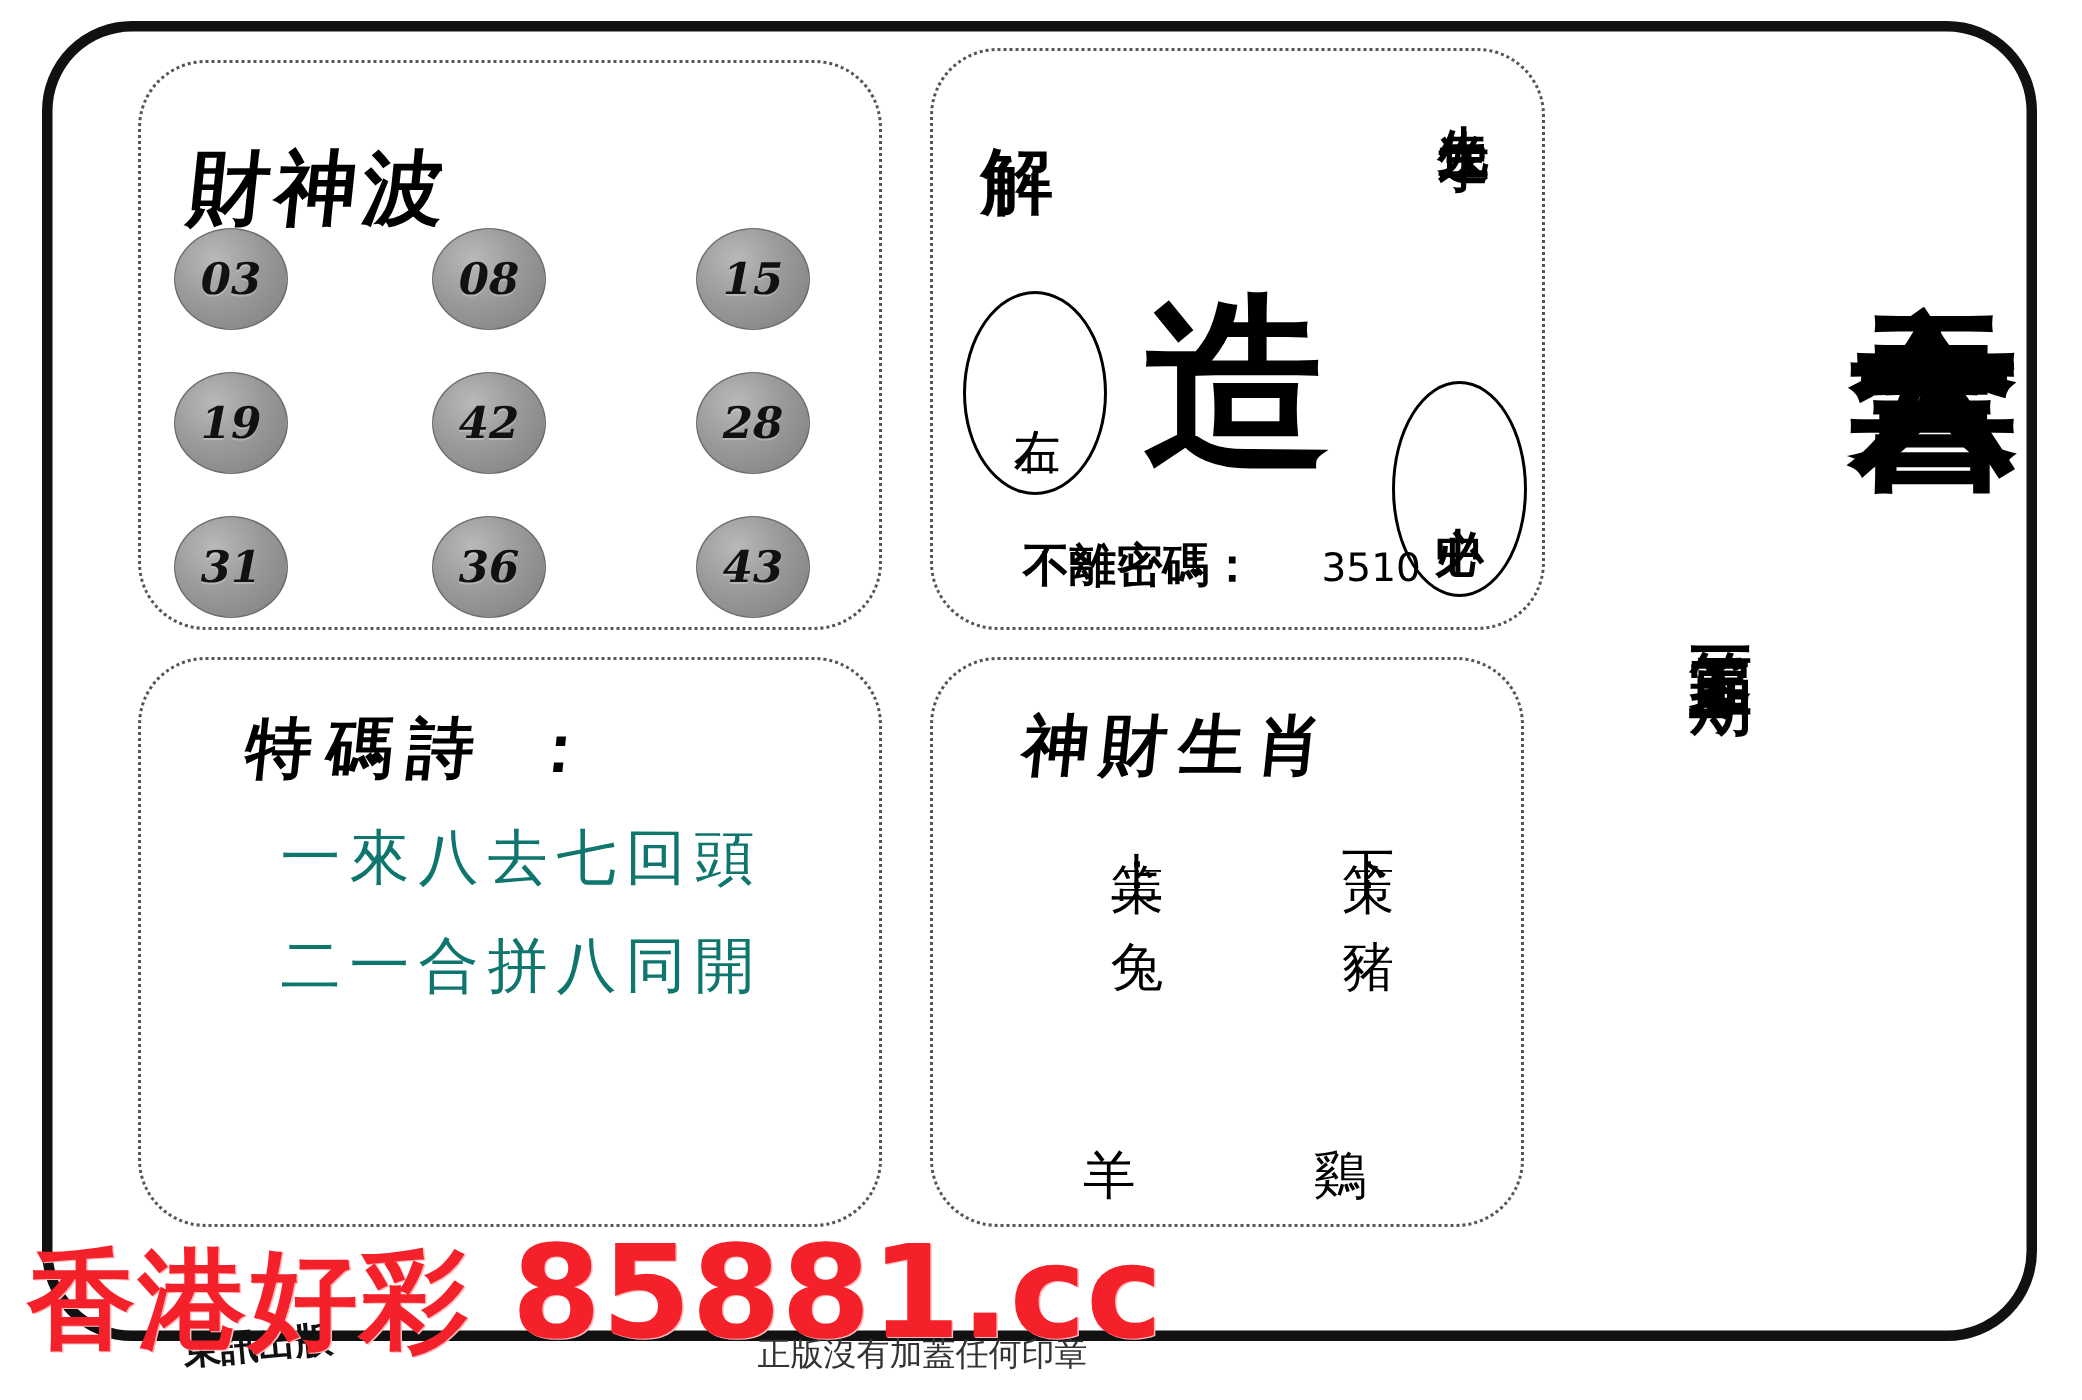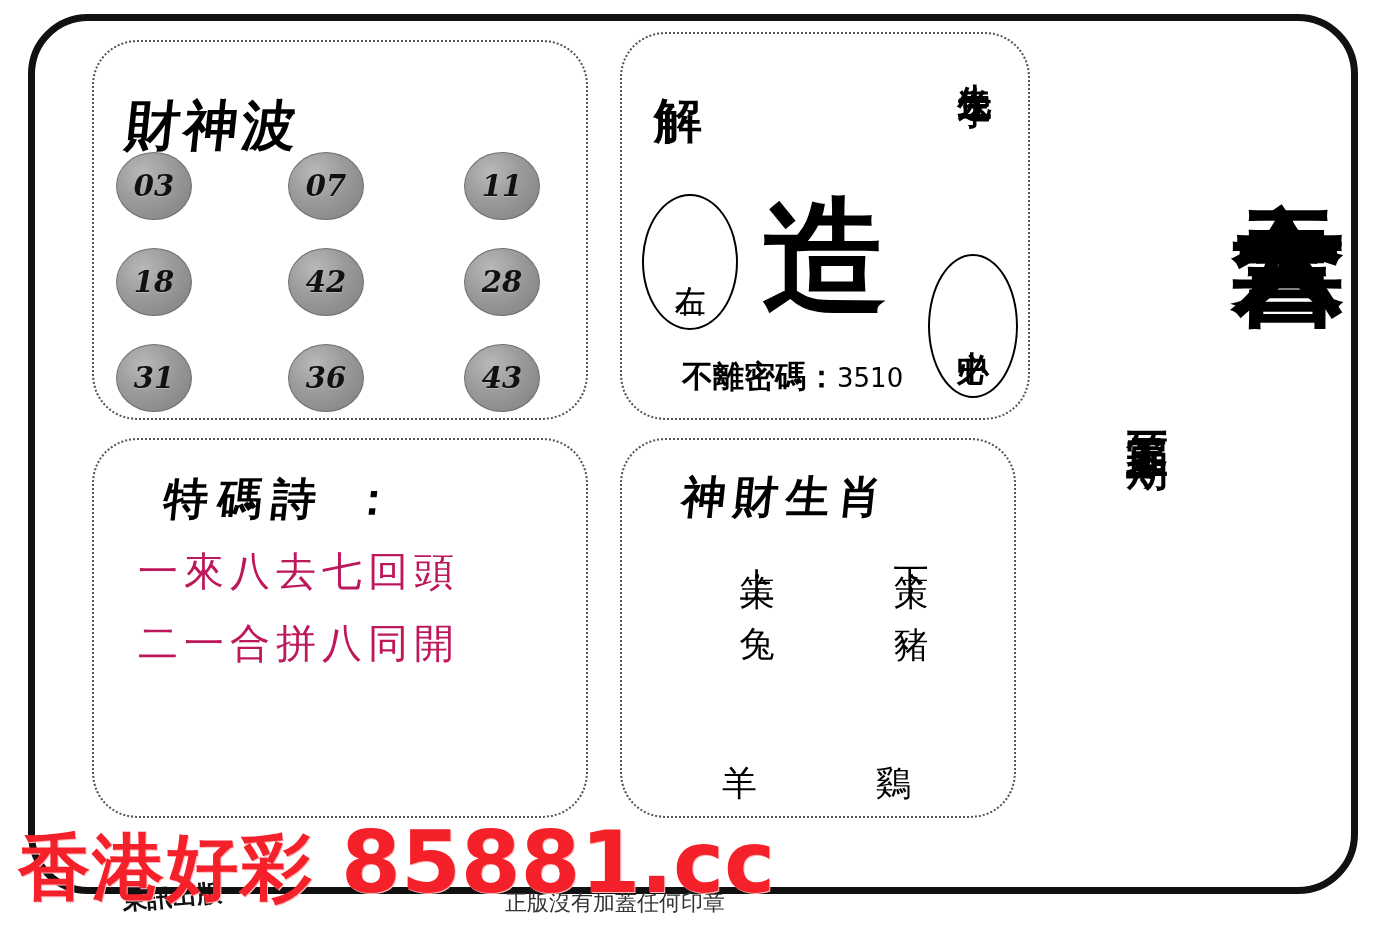--- a/index.html
+++ b/index.html
@@ -158,20 +158,21 @@
     top: 322px;
     font-family: "DejaVu Serif", "Liberation Serif", serif;
     font-weight: bold;
     font-size: 31px;
     white-space: nowrap;
   }
   .buli-line .code {
     font-weight: normal;
     font-size: 26px;
     font-family: "DejaVu Sans", "Liberation Sans", sans-serif;
+    margin-left: 44px;
   }
 
   
   .panel-poem {
     left: 92px;
     top: 438px;
     width: 496px;
     height: 380px;
   }
   .poem-title {
@@ -187,23 +188,23 @@
   .poem-lines {
     position: absolute;
     left: 44px;
     top: 104px;
     width: 420px;
   }
   .poem-line {
     font-family: "DejaVu Serif", "Liberation Serif", serif;
     font-size: 40px;
     letter-spacing: 6px;
-    text-align: left;
+    text-align: center;
     margin-bottom: 17px;
-    color: #be185d;
+    color: #0f766e;
   }
 
   
   .panel-zodiac {
     left: 620px;
     top: 438px;
     width: 396px;
     height: 380px;
   }
   .zodiac-title {
@@ -308,23 +309,23 @@
 </style>
 </head>
 <body>
 
 <div class="outer-frame"></div>
 
 <div class="panel panel-caishenbo">
   <div class="panel-title-caishen">財神波</div>
   <div class="ball-grid">
     <div class="ball" style="left:0px;  top:0px;">03</div>
-    <div class="ball" style="left:172px;top:0px;">07</div>
-    <div class="ball" style="left:348px;top:0px;">11</div>
-    <div class="ball" style="left:0px;  top:96px;">18</div>
+    <div class="ball" style="left:172px;top:0px;">08</div>
+    <div class="ball" style="left:348px;top:0px;">15</div>
+    <div class="ball" style="left:0px;  top:96px;">19</div>
     <div class="ball" style="left:172px;top:96px;">42</div>
     <div class="ball" style="left:348px;top:96px;">28</div>
     <div class="ball" style="left:0px;  top:192px;">31</div>
     <div class="ball" style="left:172px;top:192px;">36</div>
     <div class="ball" style="left:348px;top:192px;">43</div>
   </div>
 </div>
 
 <div class="panel panel-jie">
   <div class="jie-char">解</div>

